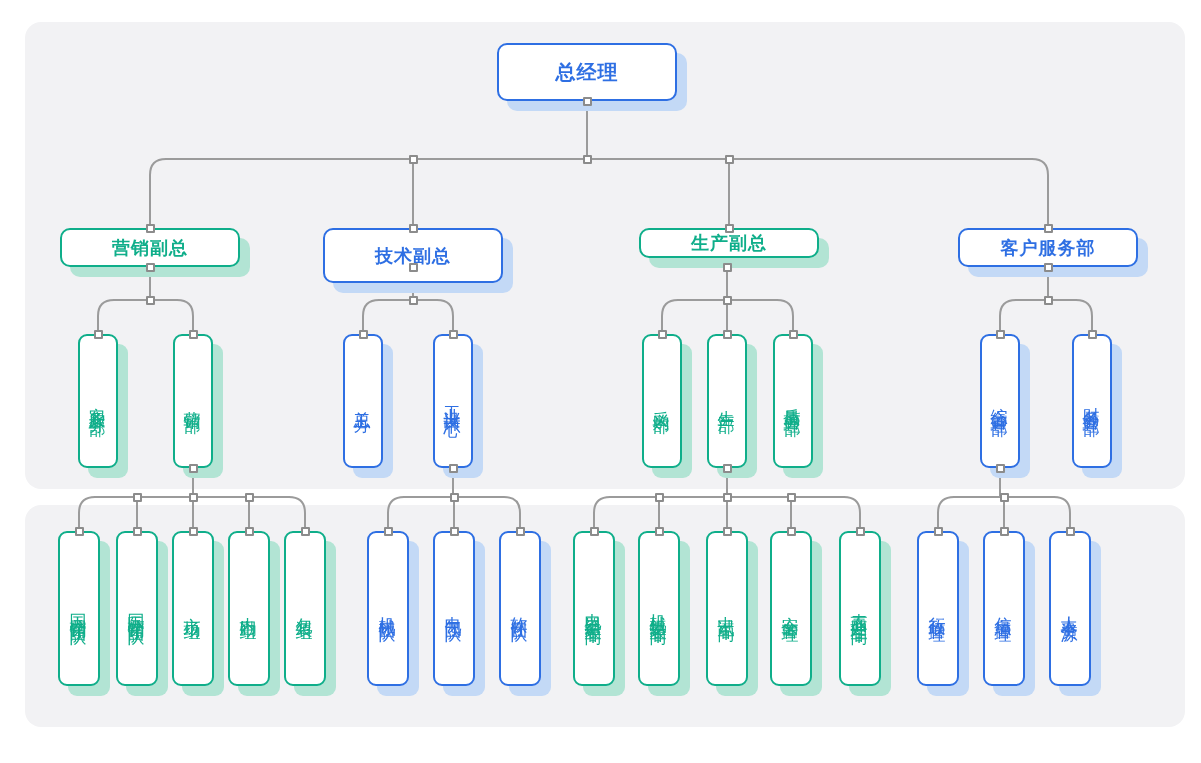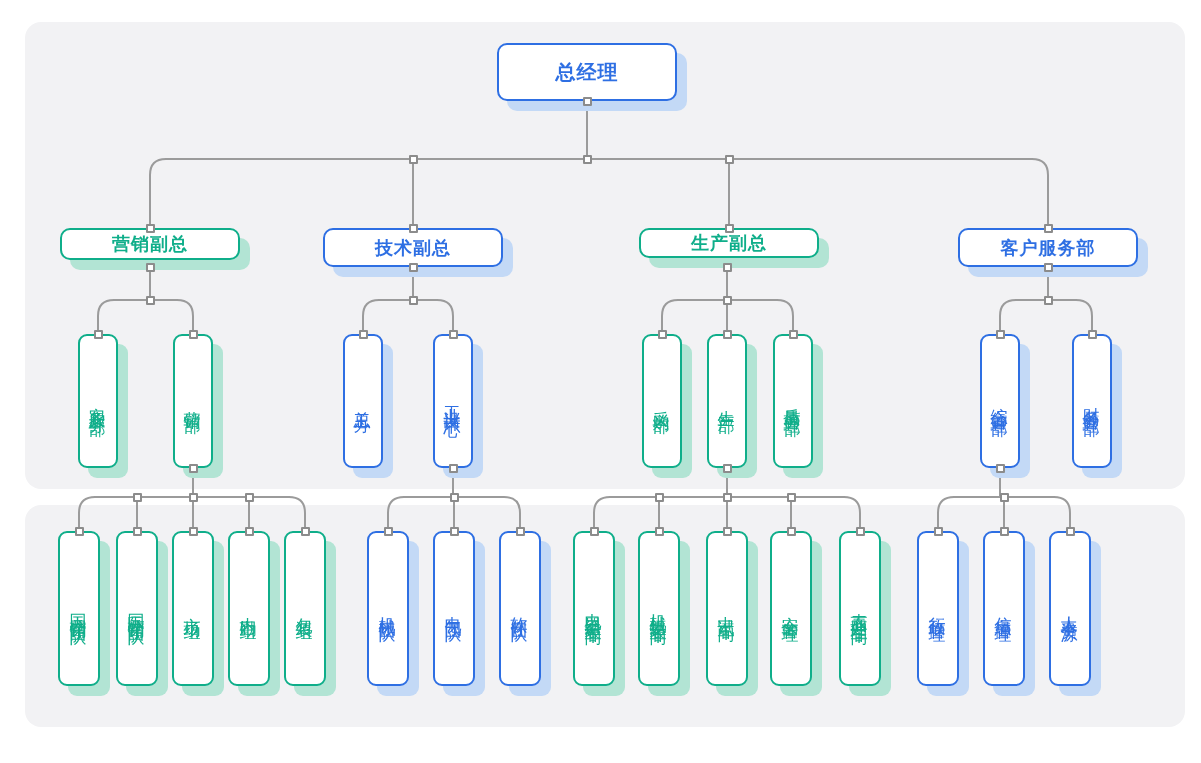--- a/index.html
+++ b/index.html
@@ -85,22 +85,22 @@
         <path d="M791,497 V531"></path>
 
       <path d="M1000,468 V497"></path>
       <path d="M938,531 V513 Q938,497 954,497 H1054 Q1070,497 1070,513 V531"></path>
       <path d="M1004,497 V531"></path>
     </g>
   </svg>
 
   <div class="node root-node blue" style="left:497px;top:43px;width:180px;height:58px">总经理</div>
 
-  <div class="node h-node green" style="left:60px;top:228px;width:180px;height:32px">营销副总</div>
-  <div class="node h-node blue" style="left:323px;top:228px;width:180px;height:39px">技术副总</div>
+  <div class="node h-node green" style="left:60px;top:228px;width:180px;height:39px">营销副总</div>
+  <div class="node h-node blue" style="left:323px;top:228px;width:180px;height:55px">技术副总</div>
   <div class="node h-node green" style="left:639px;top:228px;width:180px;height:30px">生产副总</div>
   <div class="node h-node blue" style="left:958px;top:228px;width:180px;height:39px">客户服务部</div>
 
   <div class="node v-node green" style="left:78px;top:334px;width:40px;height:134px">客户服务部</div>
   <div class="node v-node green" style="left:173px;top:334px;width:40px;height:134px">营销部</div>
   <div class="node v-node blue" style="left:343px;top:334px;width:40px;height:134px">总工办</div>
   <div class="node v-node blue" style="left:433px;top:334px;width:40px;height:134px">工业设计中心</div>
   <div class="node v-node green" style="left:642px;top:334px;width:40px;height:134px">采购部</div>
   <div class="node v-node green" style="left:707px;top:334px;width:40px;height:134px">生产部</div>
   <div class="node v-node green" style="left:773px;top:334px;width:40px;height:134px">质量管理部</div>

